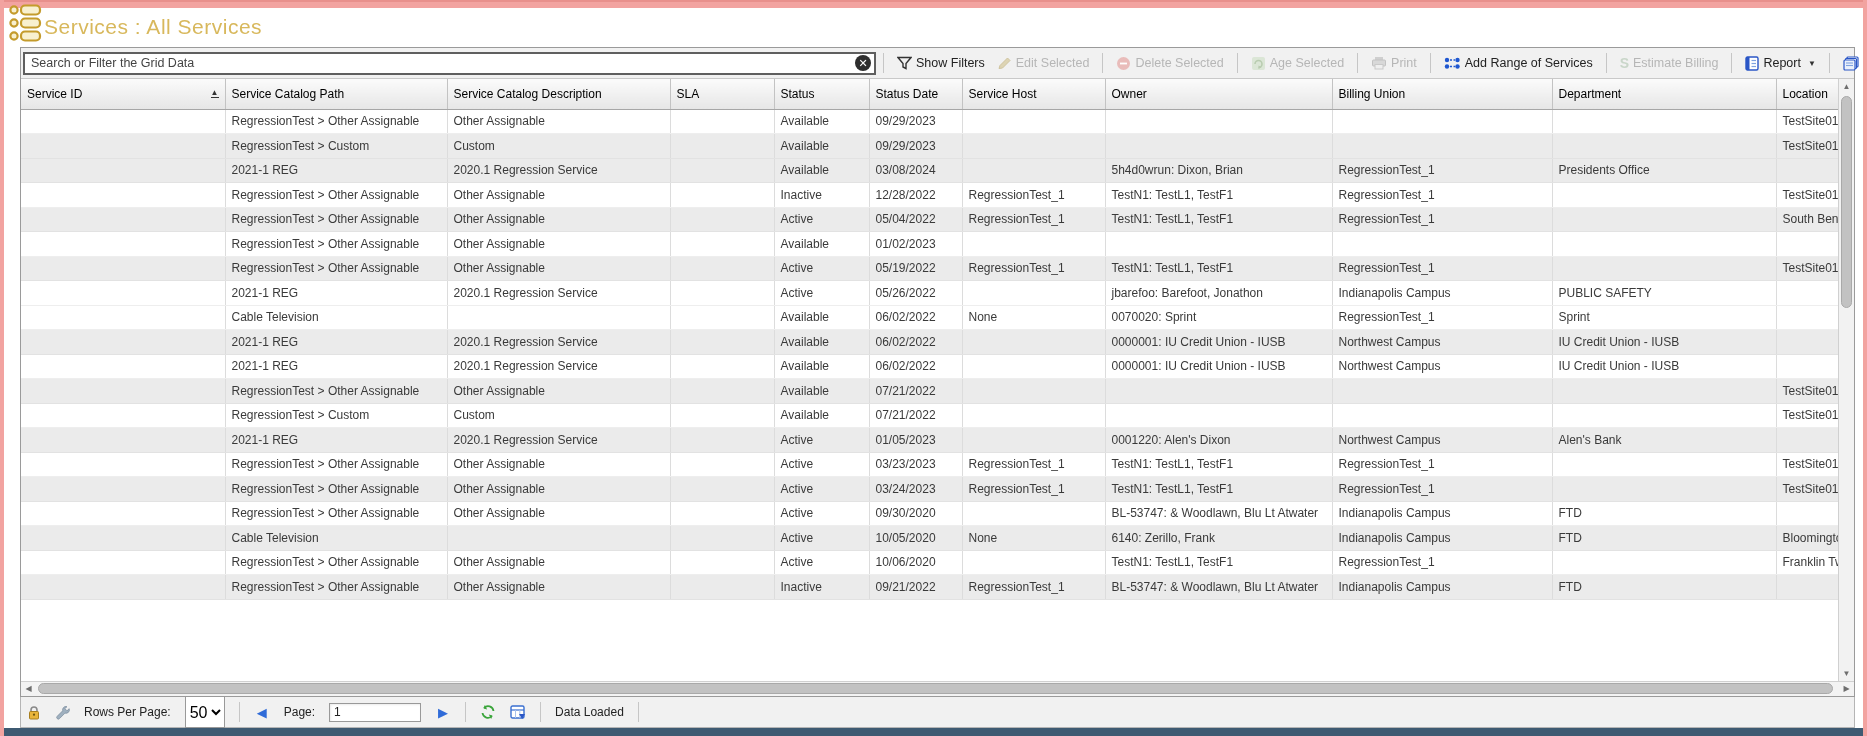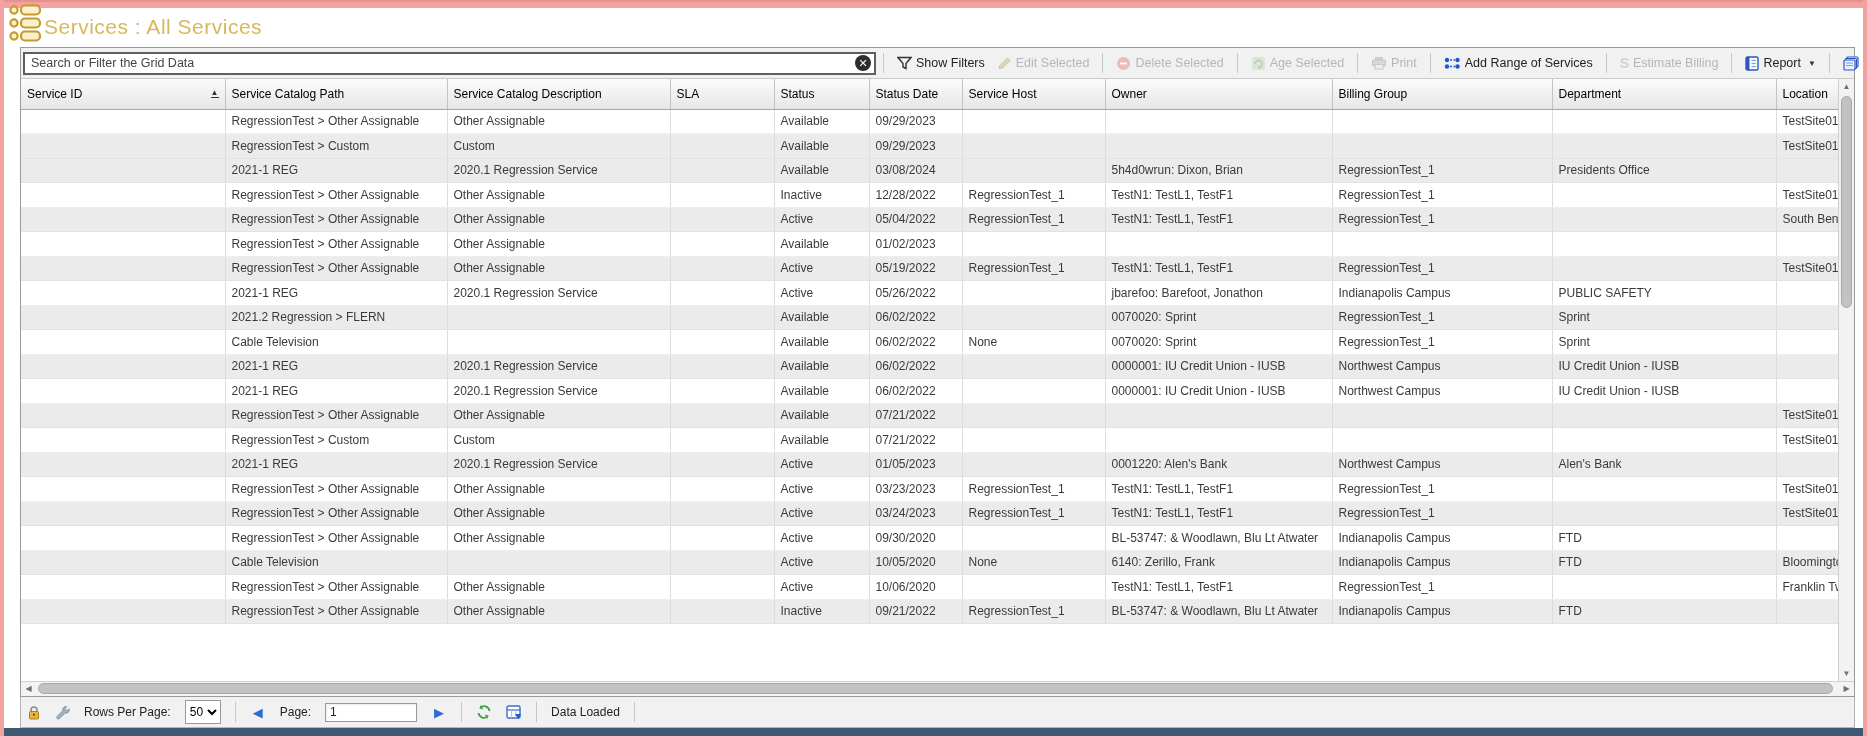--- a/index.html
+++ b/index.html
@@ -54,21 +54,21 @@
   
   .hscroll { height:15px; background:#f3f3f3; border-top:1px solid #d0d0d0; position:relative; }
   .hs-btn { position:absolute; top:0; width:15px; height:14px; text-align:center; font-size:8px; color:#6e6e6e; line-height:14px; cursor:pointer; }
   .hs-left { left:0; }
   .hs-right { right:0; }
   .hs-thumb { position:absolute; left:17px; top:1px; height:11px; width:1795px; background:#c2c2c2; border:1px solid #a9a9a9; border-radius:6px; cursor:pointer; }
 
   
   .statusbar { position:absolute; left:16px; top:697px; width:1835px; height:31px; background:#f1f1f1; border:1px solid #b5b5b5; border-top:none; display:flex; align-items:center; padding-left:6px; gap:14px; font-size:12px; color:#222; }
   .sb-sep { width:1px; height:20px; background:#c6c6c6; }
-  .rpp-select { height:24px; font-family:"Liberation Sans",sans-serif; font-size:12px; border:1px solid #999; background:#fff; }
+  .rpp-select { height:32px; font-family:"Liberation Sans",sans-serif; font-size:16px; border:1px solid #999; background:#fff; }
   .page-input { width:92px; height:19px; border:1px solid #999; background:#fff; font-family:"Liberation Sans",sans-serif; font-size:12px; padding:0 4px; color:#222; box-shadow:inset 1px 1px 2px rgba(0,0,0,0.08); }
   .nav-arrow { color:#2F6BD8; font-size:13px; cursor:pointer; padding:0 3px; }
   .refresh-icon, .export-icon, .lock-icon, .wrench-icon { display:flex; align-items:center; cursor:pointer; }
 </style>
 </head>
 <body>
 
 <div class="page">
   <div class="top-strip"></div>
 
@@ -223,21 +223,21 @@
           <thead>
               <tr id="header-row">
                 <th>Service ID<span class="sort-arrow">▲</span></th>
                 <th>Service Catalog Path</th>
                 <th>Service Catalog Description</th>
                 <th>SLA</th>
                 <th>Status</th>
                 <th>Status Date</th>
                 <th>Service Host</th>
                 <th>Owner</th>
-                <th>Billing Group</th>
+                <th>Billing Union</th>
                 <th>Department</th>
                 <th>Location</th>
               </tr>
             </thead>
           <tbody id="body-rows">
               <tr class="odd">
                 <td></td>
                 <td>RegressionTest &gt; Other Assignable</td>
                 <td>Other Assignable</td>
                 <td></td>
@@ -333,33 +333,20 @@
                 <td>2020.1 Regression Service</td>
                 <td></td>
                 <td>Active</td>
                 <td>05/26/2022</td>
                 <td></td>
                 <td>jbarefoo: Barefoot, Jonathon</td>
                 <td>Indianapolis Campus</td>
                 <td>PUBLIC SAFETY</td>
                 <td></td>
               </tr>
-              <tr class="even">
-                <td></td>
-                <td>2021.2 Regression &gt; FLERN</td>
-                <td></td>
-                <td></td>
-                <td>Available</td>
-                <td>06/02/2022</td>
-                <td></td>
-                <td>0070020: Sprint</td>
-                <td>RegressionTest_1</td>
-                <td>Sprint</td>
-                <td></td>
-              </tr>
               <tr class="odd">
                 <td></td>
                 <td>Cable Television</td>
                 <td></td>
                 <td></td>
                 <td>Available</td>
                 <td>06/02/2022</td>
                 <td>None</td>
                 <td>0070020: Sprint</td>
                 <td>RegressionTest_1</td>
@@ -419,21 +406,21 @@
                 <td>TestSite01</td>
               </tr>
               <tr class="even">
                 <td></td>
                 <td>2021-1 REG</td>
                 <td>2020.1 Regression Service</td>
                 <td></td>
                 <td>Active</td>
                 <td>01/05/2023</td>
                 <td></td>
-                <td>0001220: Alen's Bank</td>
+                <td>0001220: Alen's Dixon</td>
                 <td>Northwest Campus</td>
                 <td>Alen's Bank</td>
                 <td></td>
               </tr>
               <tr class="odd">
                 <td></td>
                 <td>RegressionTest &gt; Other Assignable</td>
                 <td>Other Assignable</td>
                 <td></td>
                 <td>Active</td>

